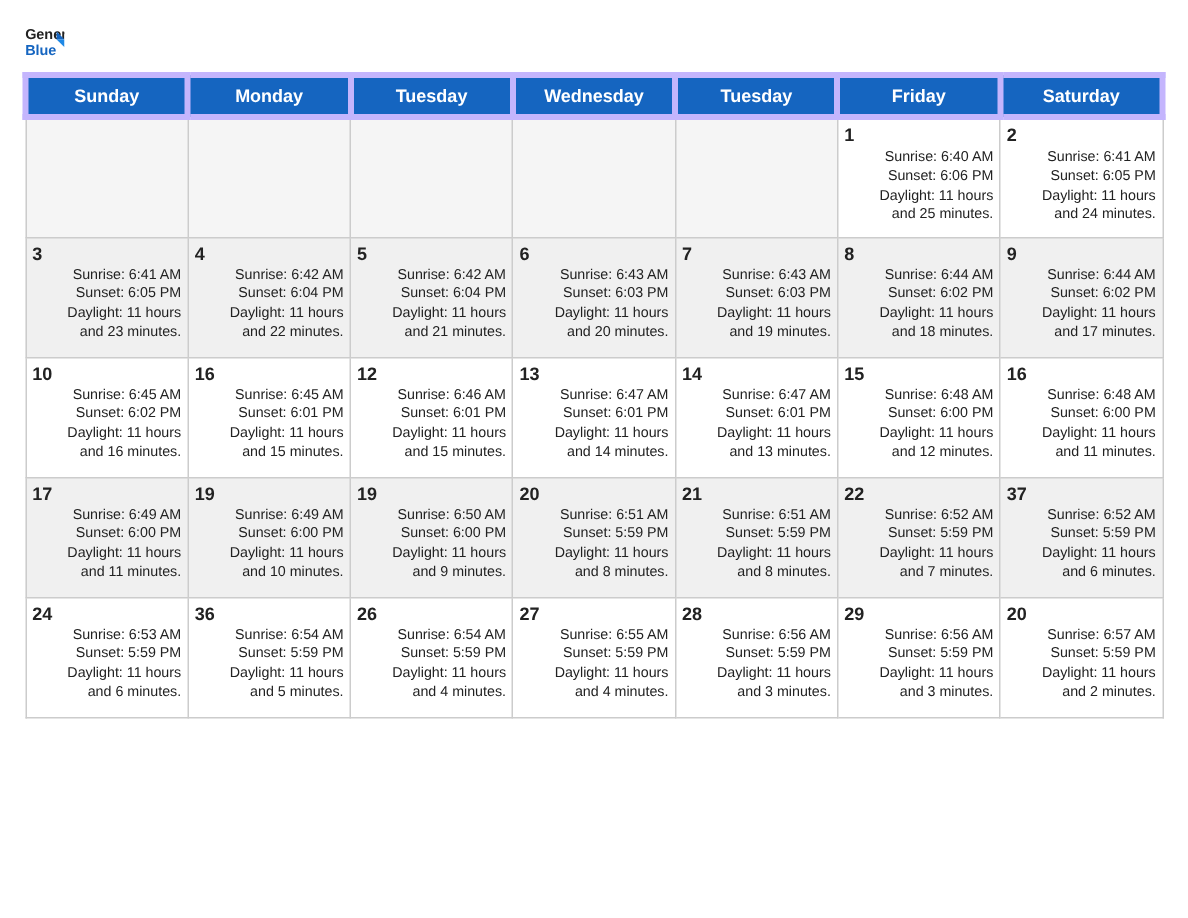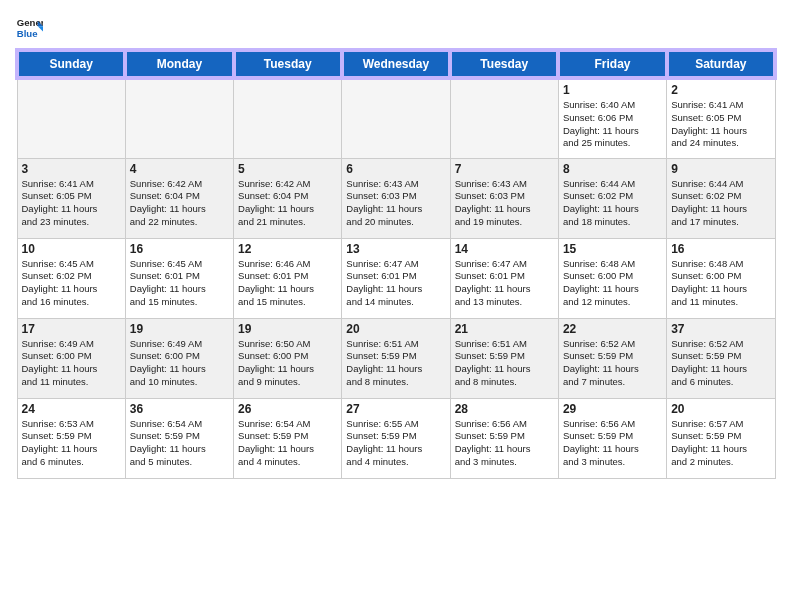--- a/index.html
+++ b/index.html
@@ -76,20 +76,21 @@
     .day-num {
       font-size: 12px;
       font-weight: bold;
       display: block;
       margin-bottom: 2px;
     }
     .day-info {
       font-size: 9.5px;
       line-height: 1.35;
       color: #222;
+      text-align: right;
     }
     .row-bg-light td { background: #fff; }
     .row-bg-gray td:not(.empty) { background: #f0f0f0; }
   </style>
 </head>
 <body>
 
 <div class="container">
   <div class="header-row">
     <div class="logo">

